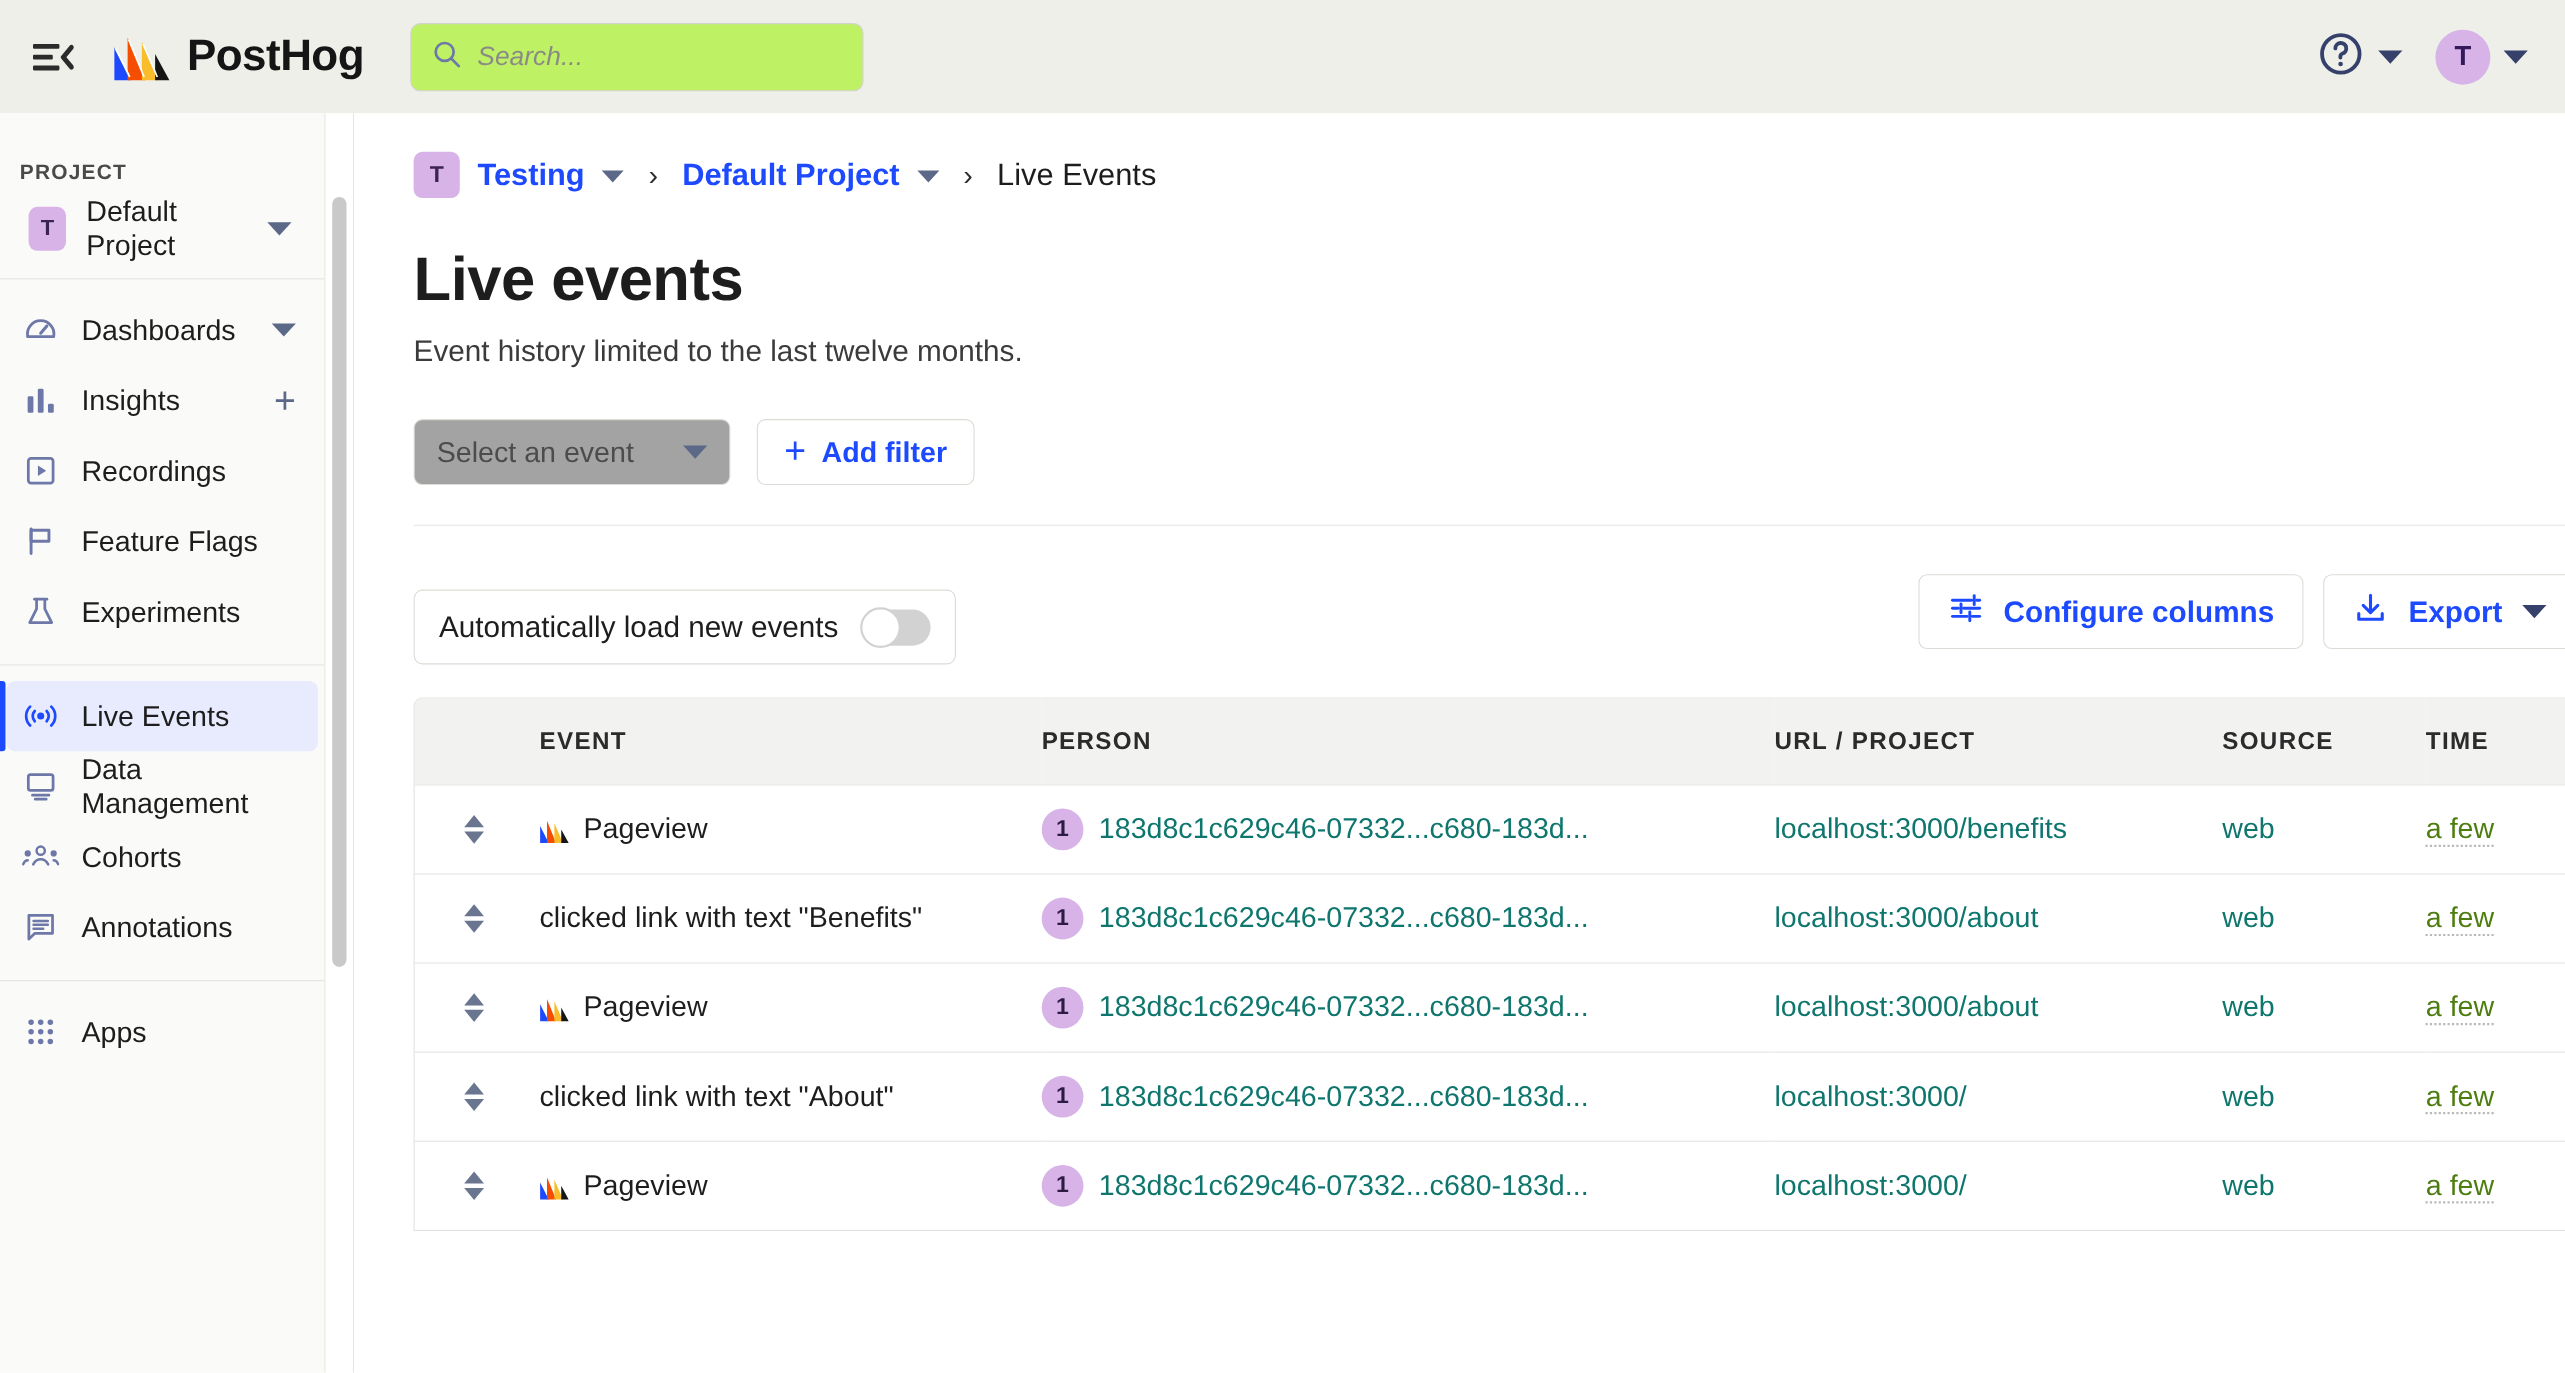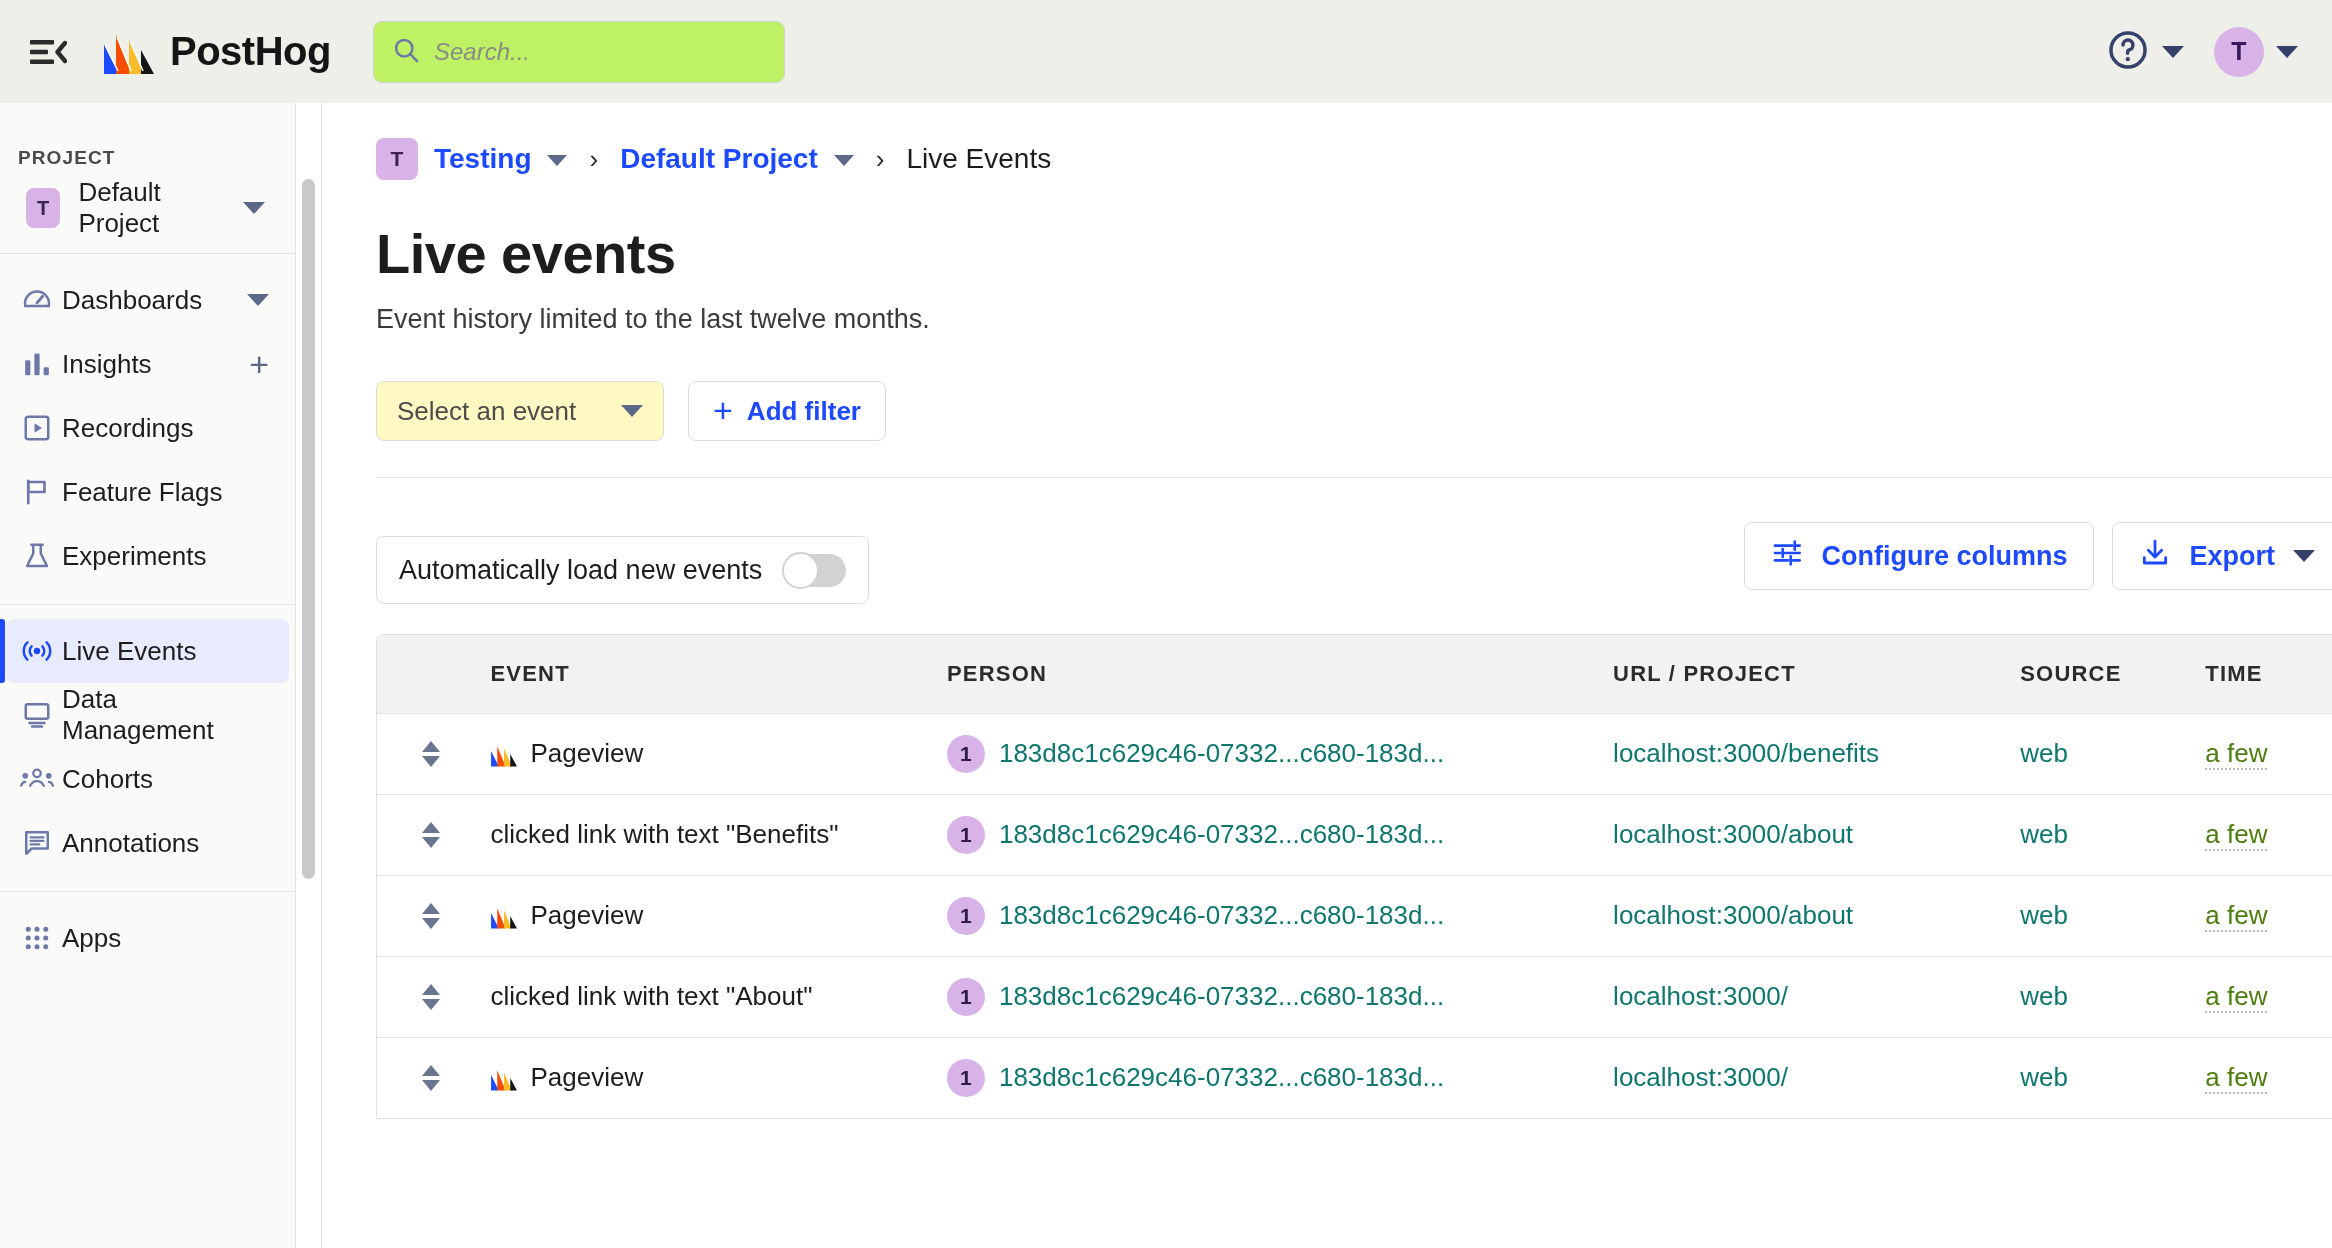--- a/index.html
+++ b/index.html
@@ -76,21 +76,21 @@
     display:flex;align-items:center;justify-content:center;
     font-size:20px; font-weight:600;
   }
   .proj-name { font-size: 26px; color: #1d1d1d; }
   .proj-caret { margin-left:auto; margin-right:6px; width:0;height:0;
     border-left:11px solid transparent;border-right:11px solid transparent;border-top:12px solid #5c6888; }
 
   .sb-divider { height:1px; background:#e3e3df; margin: 16px 0 14px 0; }
 
   .sb-item {
-    display:flex; align-items:center; gap: 8px;
+    display:flex; align-items:center; gap: 20px;
     height: 64px; margin: 0 6px; padding: 0 14px;
     border-radius: 8px; cursor: pointer;
     font-size: 26px; color: #1d1d1d;
     position: relative;
   }
   .sb-item .sb-ico { width: 34px; height:34px; display:flex;align-items:center;justify-content:center; flex: 0 0 34px; }
   .sb-item.active { background: #e8eafd; color:#1d1d1d; }
   .sb-item.active::before {
     content:""; position:absolute; left:-6px; top:0; bottom:0; width:5px;
     background:#1d4aff; border-radius:0 3px 3px 0;
@@ -131,21 +131,21 @@
     border-top:11px solid #5c6888; margin: 3px 0 0 16px; cursor:pointer;}
   .bc-sep { font-size: 26px; color:#2b2b2b; margin: 0 22px; }
   .bc-current { font-size: 28px; color:#1d1d1d; }
 
   .page-title { font-size: 56px; font-weight:700; color:#1d1d1d; margin-top: 32px; letter-spacing:-0.5px;}
   .page-sub { font-size: 27px; color:#3b3b3b; margin-top: 18px; }
 
   .filter-row { display:flex; align-items:center; gap: 24px; margin-top: 46px; }
   .select-event {
     width: 288px; height: 60px; border:1.5px solid #dcdcd6; border-radius:8px;
-    background:#fef9c3; display:flex; align-items:center; padding: 0 20px;
+    background:#a3a3a3; display:flex; align-items:center; padding: 0 20px;
     font-size: 26px; color:#4c4c4c; cursor:pointer;
   }
   .select-caret { margin-left:auto; width:0;height:0;
     border-left:11px solid transparent;border-right:11px solid transparent;border-top:12px solid #5c6888;}
   .add-filter {
     height: 60px; border:1.5px solid #dcdcd6; border-radius:8px; background:#fff;
     display:flex;align-items:center; gap:14px; padding: 0 24px;
     font-size: 26px; font-weight:600; color:#1d4aff; cursor:pointer;
   }
   .plus-sign { font-size: 34px; font-weight:400; line-height:1; margin-top:-3px;}

